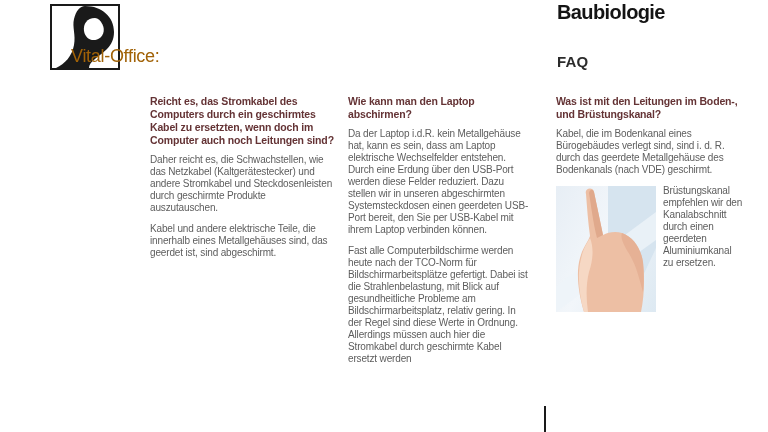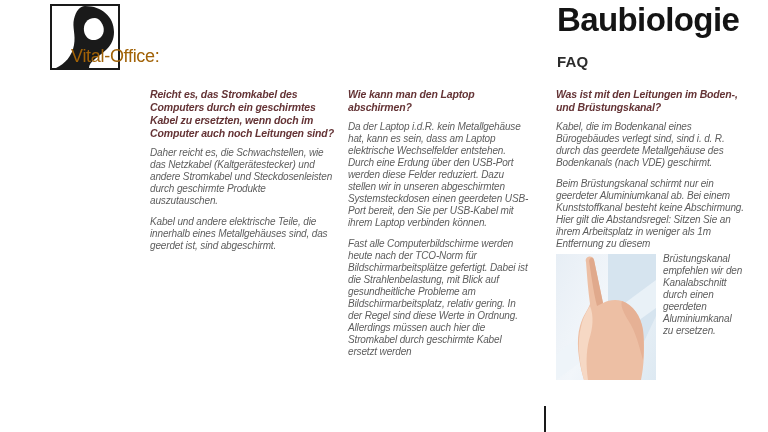--- a/index.html
+++ b/index.html
@@ -15,29 +15,29 @@
   }
   .logo-box svg { display:block; width:100%; height:100%; }
   .brand-text {
     position:absolute; left:71px; top:46px;
     font-size:18px; font-weight:normal; color:#a16207; letter-spacing:-0.3px;
     white-space:nowrap;
   }
 
   .doc-title {
     position:absolute; left:557px; top:1px;
-    font-size:33px; font-weight:bold; color:#141414; letter-spacing:-0.6px;
+    font-size:20px; font-weight:bold; color:#141414; letter-spacing:-0.6px;
   }
   .doc-subtitle {
     position:absolute; left:557px; top:53px;
     font-size:15px; font-weight:bold; color:#2b2b2b; letter-spacing:0.2px;
   }
 
   
-  .col { position:absolute; top:88px;font-style:italic; }
+  .col { position:absolute; top:95px; }
   .col-1 { left:150px; width:184px; }
   .col-2 { left:348px; width:184px; }
   .col-3 { left:556px; width:188px; }
 
   .question {
     margin:0 0 7px 0;
     font-size:10.5px; line-height:13px; font-weight:bold;
     color:#643335; letter-spacing:-0.15px;
   }
   .para {
@@ -86,21 +86,20 @@
 
   <div class="col col-2">
     <p class="question">Wie kann man den Laptop abschirmen?</p>
     <p class="para">Da der Laptop i.d.R. kein Metallgehäuse hat, kann es sein, dass am Laptop elektrische Wechselfelder entstehen. Durch eine Erdung über den USB-Port werden diese Felder reduziert. Dazu stellen wir in unseren abgeschirmten Systemsteckdosen einen geerdeten USB-Port bereit, den Sie per USB-Kabel mit ihrem Laptop verbinden können.</p>
     <p class="para">Fast alle Computerbildschirme werden heute nach der TCO-Norm für Bildschirmarbeitsplätze gefertigt. Dabei ist die Strahlenbelastung, mit Blick auf gesundheitliche Probleme am Bildschirmarbeitsplatz, relativ gering. In der Regel sind diese Werte in Ordnung. Allerdings müssen auch hier die Stromkabel durch geschirmte Kabel ersetzt werden</p>
   </div>
 
   <div class="col col-3">
     <p class="question">Was ist mit den Leitungen im Boden-, und Brüstungskanal?</p>
     <p class="para">Kabel, die im Bodenkanal eines Bürogebäudes verlegt sind, sind i. d. R. durch das geerdete Metallgehäuse des Bodenkanals (nach VDE) geschirmt.</p>
-    <p class="para" style="margin-bottom:3px">Beim Brüstungskanal schirmt nur ein geerdeter Aluminiumkanal ab. Bei einem Kunststoffkanal besteht keine Abschirmung. Hier gilt die Abstandsregel: Sitzen Sie an ihrem Arbeitsplatz in weniger als 1m Entfernung zu diesem</p>
     <div class="flow">
       <div class="photo">
         <svg viewBox="0 0 100 126" width="100" height="126" aria-hidden="true">
           <polygon points="52,0 100,0 100,62 70,126 52,126" fill="#d6e4ef"></polygon>
           <polygon points="0,100 100,26 100,54 0,126" fill="#eef4f9" opacity="0.8"></polygon>
           <path d="M30,8 C28,2 37,0 38,6 L47,49 C52,46 60,45 66,47 C77,51 85,62 87,76 C89,93 88,112 85,126 L28,126 C22,106 20,86 24,72 C27,61 32,56 34,50 C32,36 31,21 30,8 Z" fill="#edbfa4"></path>
           <path d="M38,6 L47,49 L41,52 C37,36 35,19 33,7 C34,3 37,3 38,6 Z" fill="#e0a98c"></path>
           <path d="M34,52 C38,62 37,74 33,86 C30,98 30,112 32,126 L28,126 C23,108 21,88 25,73 C27,63 31,57 34,52 Z" fill="#f6d8c4"></path>
           <path d="M66,47 C77,51 85,62 87,76 C88,86 88,96 87,106 C83,92 80,78 72,66 C68,59 64,52 66,47 Z" fill="#e2ab8e" opacity="0.7"></path>
         </svg>

